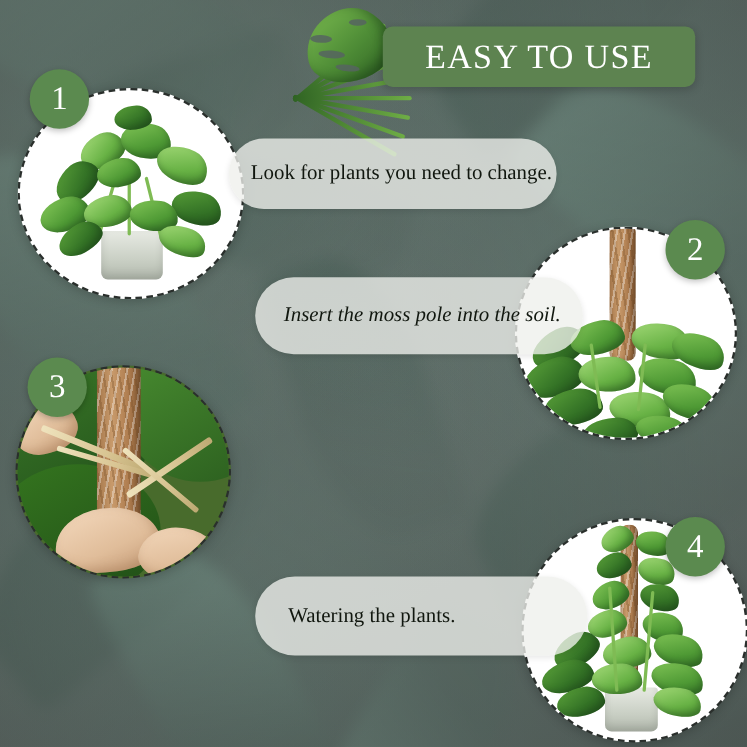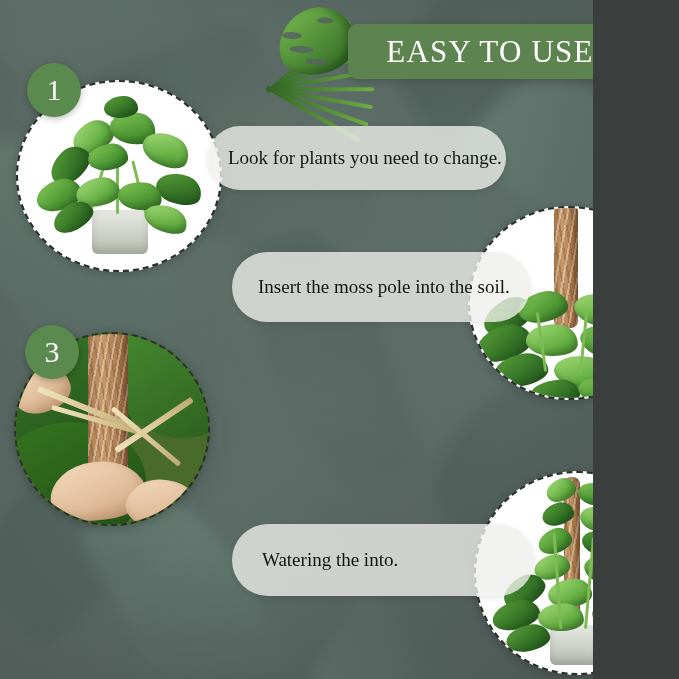--- a/index.html
+++ b/index.html
@@ -2,21 +2,21 @@
 <html><head>
 <meta charset="utf-8">
 <style>
   html, body {
     margin: 0;
     padding: 0;
     background: #3a3f3d;
   }
   #stage {
     position: relative;
-    width: 593px;
+    width: 679px;
     height: 679px;
     overflow: hidden;
     font-family: "Liberation Serif", serif;
     background: #5d6562;
   }
 
   
   .bg-base {
     position: absolute;
     inset: 0;
@@ -204,21 +204,21 @@
     box-shadow: 0 2px 6px rgba(0,0,0,.10);
   }
   .pill p {
     margin: 0;
     color: #11170f;
     font-size: 19px;
     line-height: 1.16;
     font-family: "Liberation Serif", serif;
   }
   #pill-1 { left: 208px; top: 126px; width: 278px; height: 64px; padding-left: 20px; }
-  #pill-2 { left: 232px; top: 252px; width: 272px; height: 70px; padding-left: 26px; }
+  #pill-2 { left: 232px; top: 252px; width: 272px; height: 70px; padding-left: 26px; font-style: italic; }
   #pill-3 { left: 200px; top: 392px; width: 347px; height: 72px; padding-left: 26px; }
   #pill-4 { left: 232px; top: 524px; width: 272px; height: 72px; padding-left: 30px; }
 </style>
 </head>
 <body>
 
 <div id="stage">
 
   <div class="bg-base"></div>
   <div class="frond f1"></div>
@@ -349,16 +349,16 @@
       <div class="leaf dk" style="left:30px;  top:152px; width:44px; height:26px; transform:rotate(-10deg);"></div>
       <div class="leaf lt" style="left:118px; top:152px; width:44px; height:26px; transform:rotate(14deg);"></div>
       <div class="stem" style="left:80px; top:60px; width:3px; height:96px; transform:rotate(-4deg);"></div>
       <div class="stem" style="left:112px; top:64px; width:3px; height:92px; transform:rotate(5deg);"></div>
     </div>
   </div>
   <div class="badge" id="badge-4">
     <span>4</span>
   </div>
   <div class="pill" id="pill-4">
-    <p>Watering the into.</p>
+    <p>Watering the plants.</p>
   </div>
 
 </div>
 
 </body></html>

